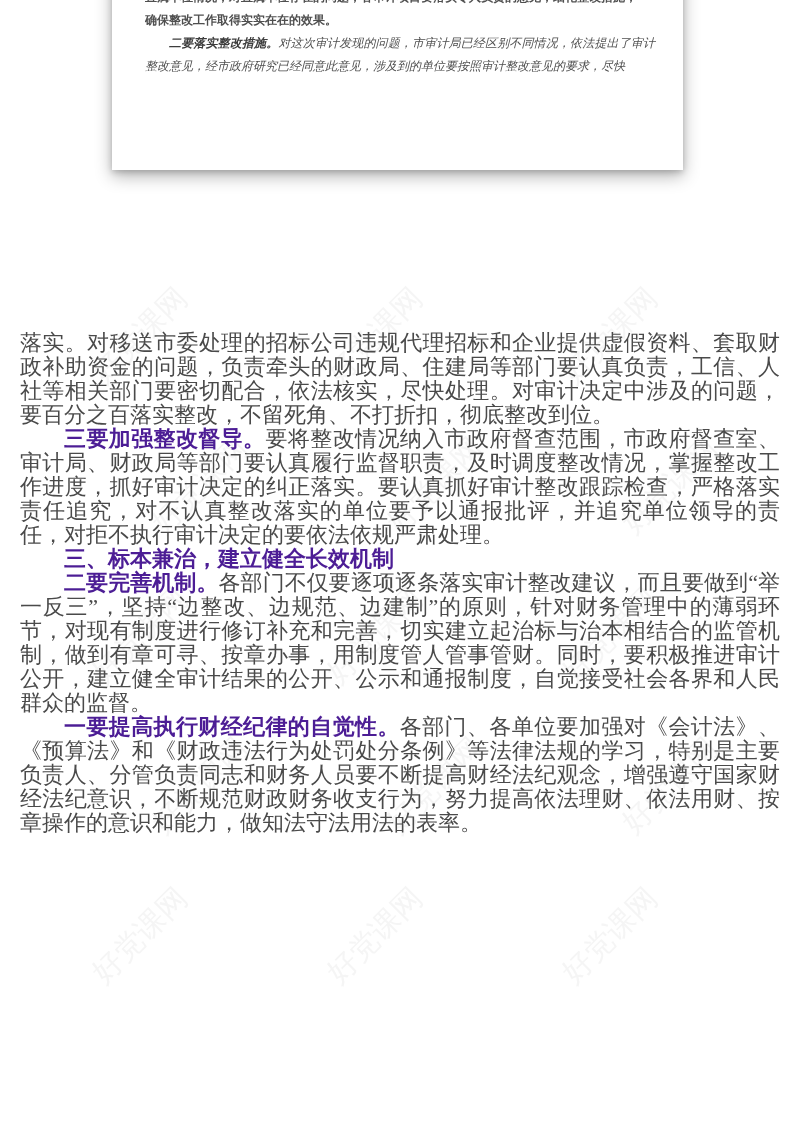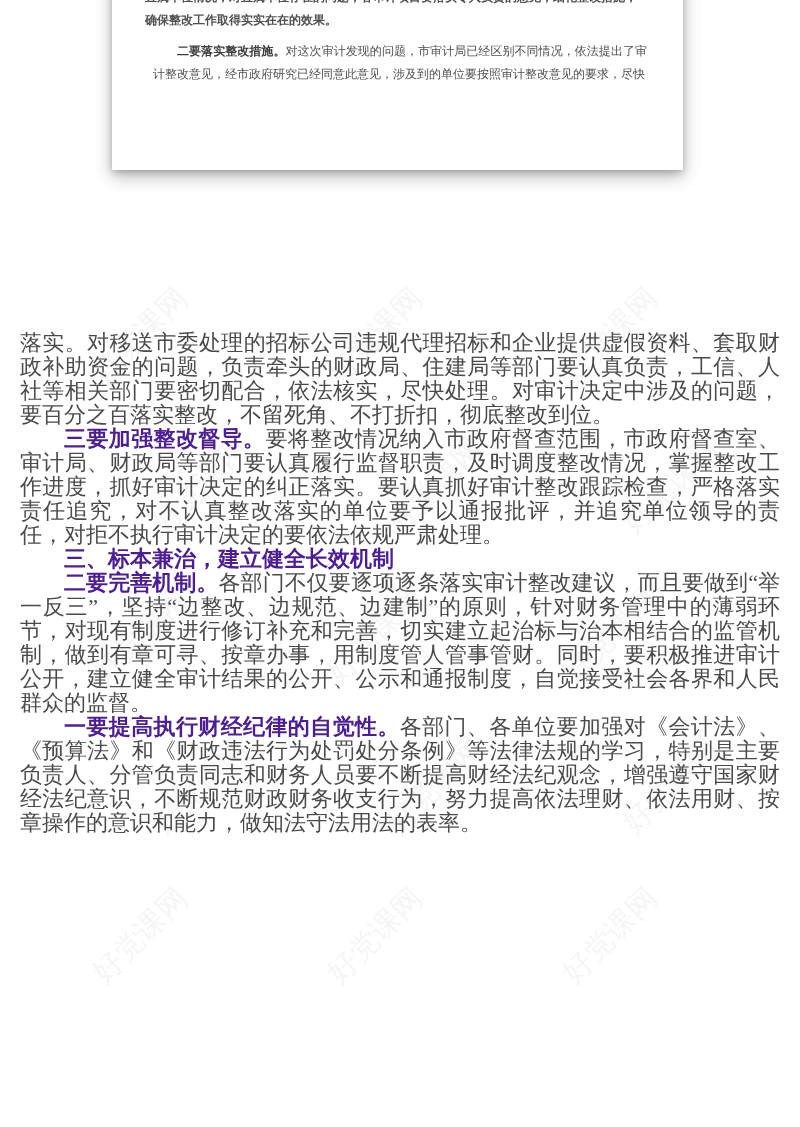--- a/index.html
+++ b/index.html
@@ -22,21 +22,21 @@
   .card-text{
     position:absolute;
     left:33px;right:28px;
     top:216px;
     font-size:12px;
     line-height:23px;
     color:#4f4f4f;
     text-align:justify;
   }
   .card-line{display:block;white-space:nowrap;overflow:hidden;font-weight:bold;}
-  .card-para{margin:8px;text-indent:2em;}
+  .card-para{margin:0;text-indent:2em;font-style:italic;}
   .card-para b{color:#3d3d3d;}
   
   .doc-body{
     position:absolute;
     left:20px;right:20px;top:331px;
     font-size:22px;
     line-height:24px;
     color:#4a4a4a;
     text-align:justify;
     z-index:1;

